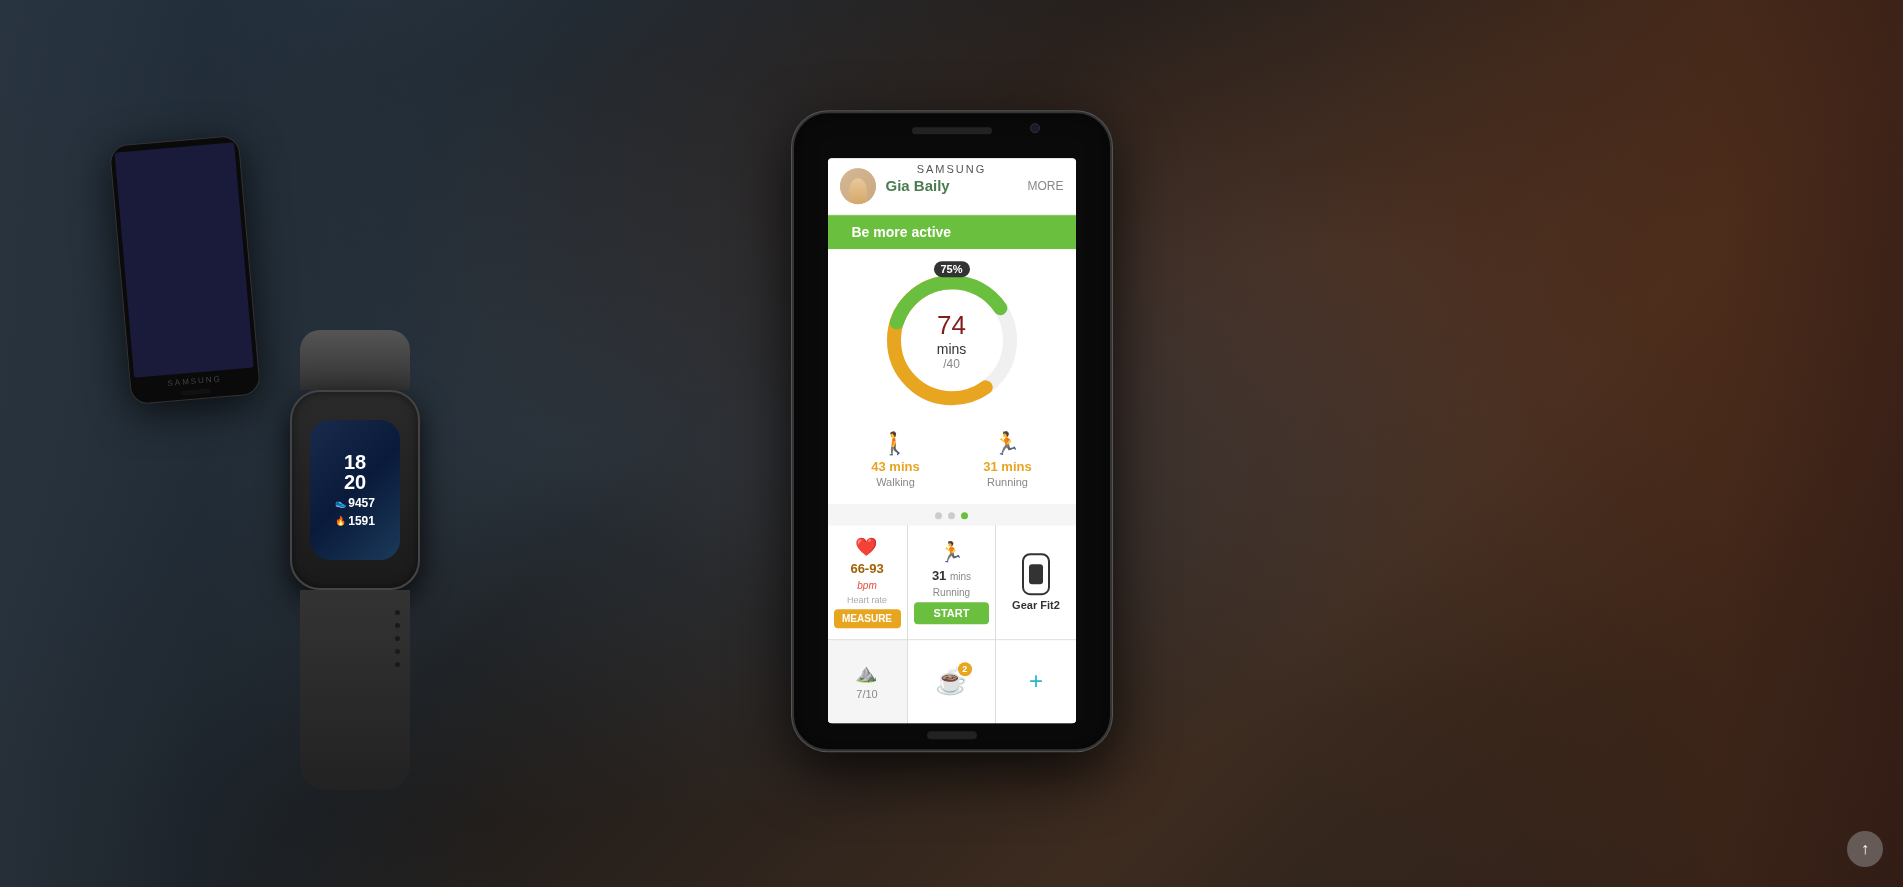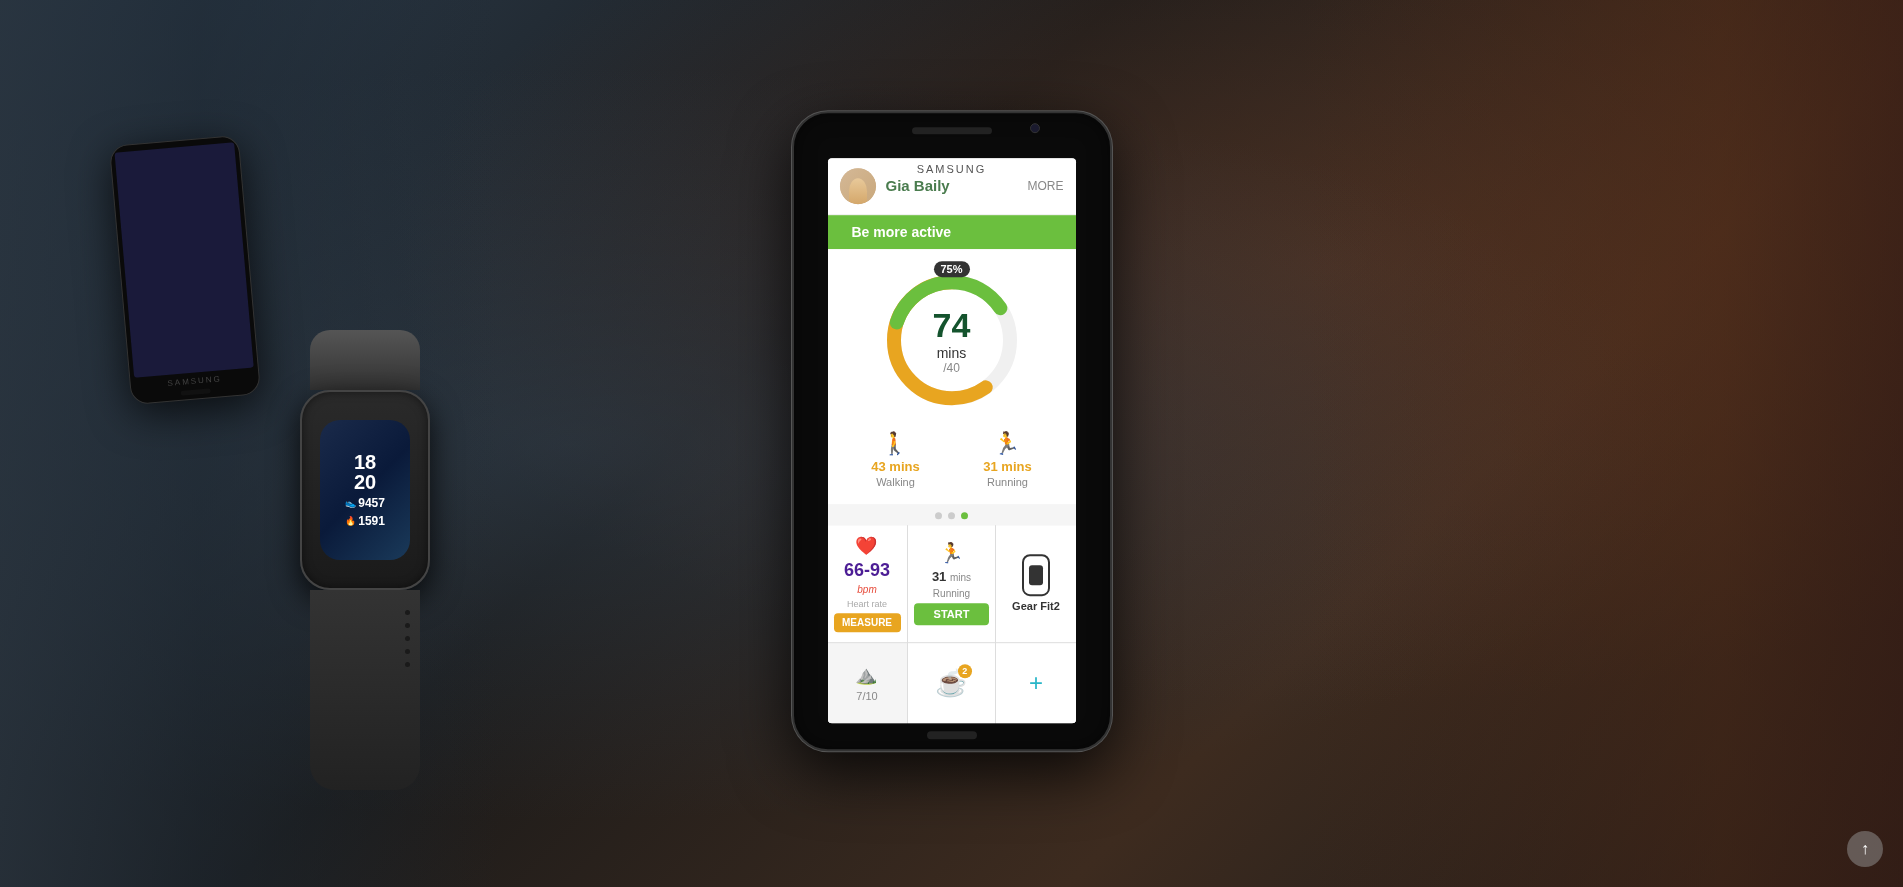--- a/index.html
+++ b/index.html
@@ -174,23 +174,23 @@
 
     .ring-center {
       position: absolute;
       top: 50%;
       left: 50%;
       transform: translate(-50%, -50%);
       text-align: center;
     }
 
     .ring-mins {
-      font-size: 34px;
-      font-weight: 700;
-      color: #14532d;
+      font-size: 26px;
+      font-weight: 400;
+      color: #7f1d1d;
     }
 
     .ring-unit {
       font-size: 14px;
       color: #333;
       font-weight: 500;
     }
 
     .ring-goal {
       font-size: 12px;
@@ -276,23 +276,23 @@
     .grid-cell.heart {
       background: #fff;
     }
 
     .heart-icon {
       color: #e74c3c;
       font-size: 18px;
     }
 
     .heart-val {
-      font-size: 18px;
+      font-size: 13px;
       font-weight: 700;
-      color: #4c1d95;
+      color: #a16207;
       line-height: 1.1;
     }
 
     .heart-unit {
       font-size: 10px;
       color: #e74c3c;
       font-style: italic;
     }
 
     .heart-label {
@@ -413,21 +413,21 @@
 
     .samsung-left {
       font-size: 8px;
       color: #444;
       letter-spacing: 2px;
     }
 
     
     .gear-fit {
       position: absolute;
-      left: 300px;
+      left: 290px;
       top: 330px;
       z-index: 9;
     }
 
     .gear-fit-band-top {
       width: 110px;
       height: 60px;
       background: linear-gradient(180deg, #555 0%, #333 100%);
       border-radius: 20px 20px 0 0;
       margin: 0 auto;

